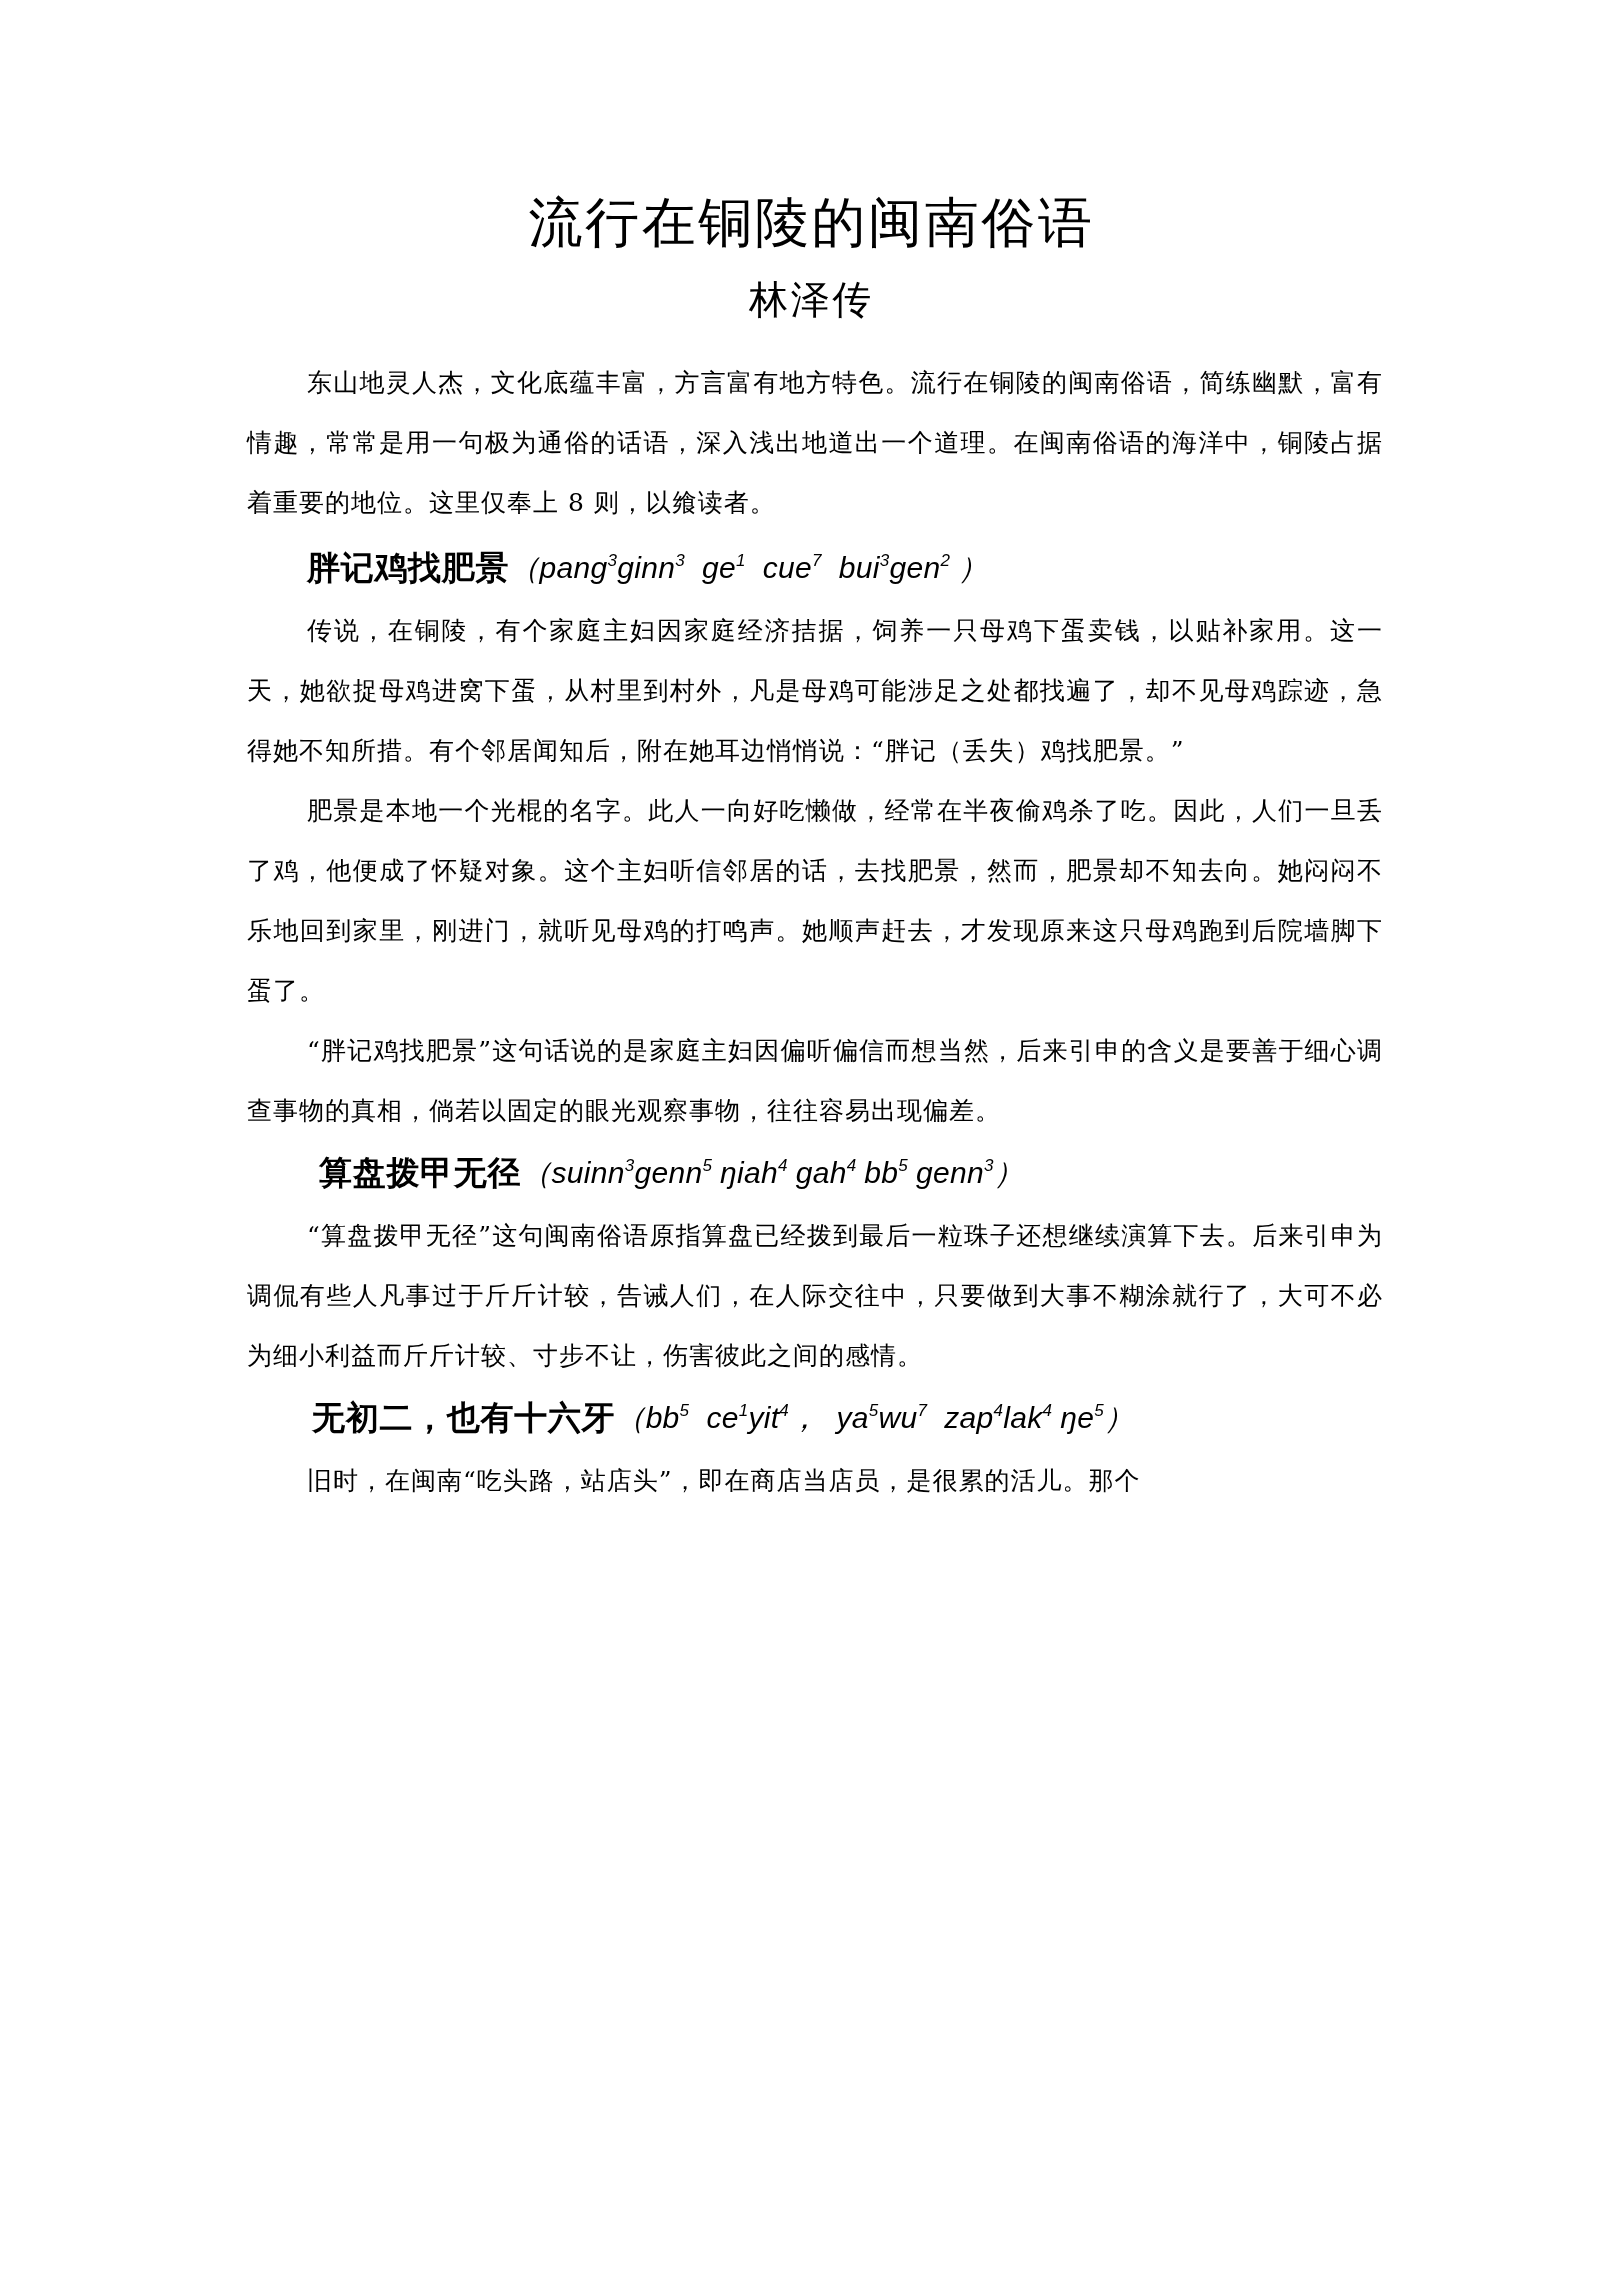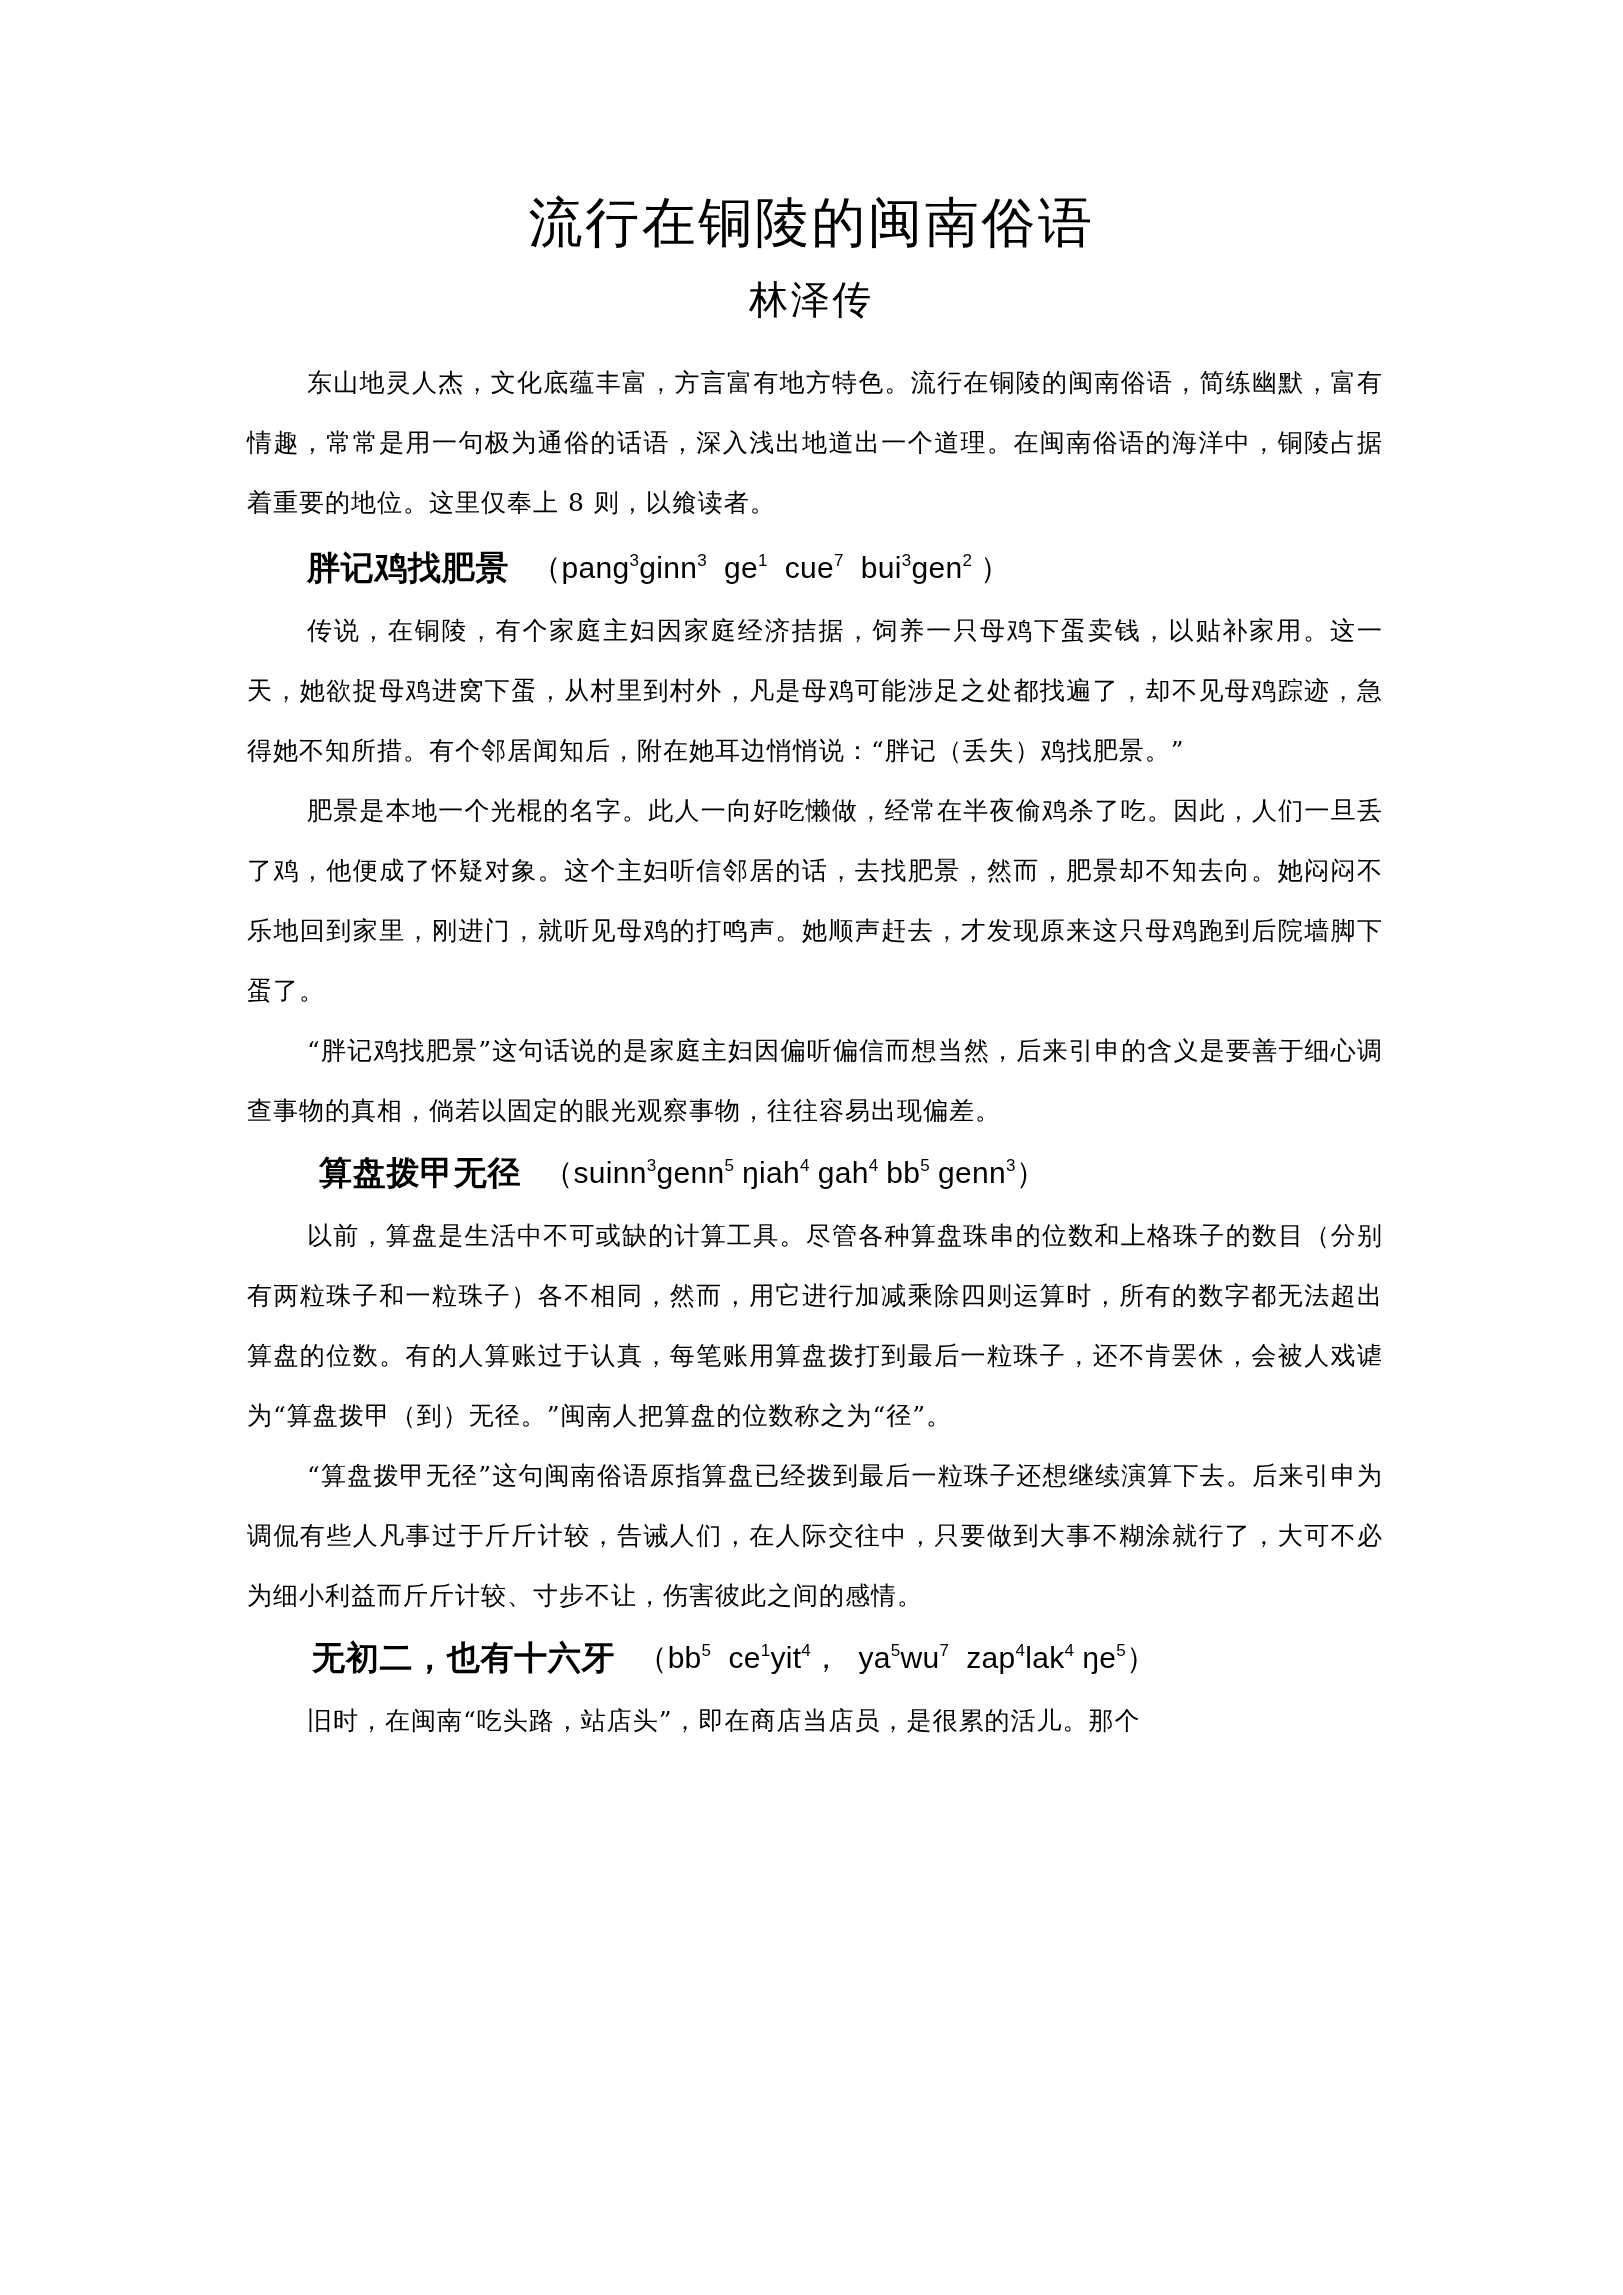--- a/index.html
+++ b/index.html
@@ -69,22 +69,22 @@
       text-align: center;
     }
     .heading .cn {
       font-family: "DejaVu Sans", "Liberation Sans", sans-serif;
       font-weight: bold;
       letter-spacing: 0.7px;
     }
     .heading .roman {
       font-family: "Liberation Sans", "DejaVu Sans", sans-serif;
       font-size: 30px;
-      margin-left: 22px;
       letter-spacing: 0.3px;
+      font-style: italic;
     }
     .heading .roman sup {
       font-size: 17px;
       vertical-align: 11.8px;
       line-height: 0;
     }
     .heading .paren {
       font-family: "DejaVu Serif", "Liberation Serif", serif;
       font-size: 30px;
     }
@@ -112,21 +112,20 @@
     <p class="para">传说，在铜陵，有个家庭主妇因家庭经济拮据，饲养一只母鸡下蛋卖钱，以贴补家用。这一天，她欲捉母鸡进窝下蛋，从村里到村外，凡是母鸡可能涉足之处都找遍了，却不见母鸡踪迹，急得她不知所措。有个邻居闻知后，附在她耳边悄悄说：“胖记（丢失）鸡找肥景。”</p>
     <p class="para">肥景是本地一个光棍的名字。此人一向好吃懒做，经常在半夜偷鸡杀了吃。因此，人们一旦丢了鸡，他便成了怀疑对象。这个主妇听信邻居的话，去找肥景，然而，肥景却不知去向。她闷闷不乐地回到家里，刚进门，就听见母鸡的打鸣声。她顺声赶去，才发现原来这只母鸡跑到后院墙脚下蛋了。</p>
     <p class="para">“胖记鸡找肥景”这句话说的是家庭主妇因偏听偏信而想当然，后来引申的含义是要善于细心调查事物的真相，倘若以固定的眼光观察事物，往往容易出现偏差。</p>
 
     <div class="heading" style="padding-left:72px;">
       <span class="cn">算盘拨甲无径</span>
       <span class="roman">
         <span class="paren">（</span><span>suinn</span><sup>3</sup><span>genn</span><sup>5</sup><span class="gap-sm"></span><span>ŋiah</span><sup>4</sup><span class="gap-sm"></span><span>gah</span><sup>4</sup><span class="gap-sm"></span><span>bb</span><sup>5</sup><span class="gap-sm"></span><span>genn</span><sup>3</sup><span class="paren">）</span>
       </span>
     </div>
-    <p class="para">以前，算盘是生活中不可或缺的计算工具。尽管各种算盘珠串的位数和上格珠子的数目（分别有两粒珠子和一粒珠子）各不相同，然而，用它进行加减乘除四则运算时，所有的数字都无法超出算盘的位数。有的人算账过于认真，每笔账用算盘拨打到最后一粒珠子，还不肯罢休，会被人戏谑为“算盘拨甲（到）无径。”闽南人把算盘的位数称之为“径”。</p>
     <p class="para">“算盘拨甲无径”这句闽南俗语原指算盘已经拨到最后一粒珠子还想继续演算下去。后来引申为调侃有些人凡事过于斤斤计较，告诫人们，在人际交往中，只要做到大事不糊涂就行了，大可不必为细小利益而斤斤计较、寸步不让，伤害彼此之间的感情。</p>
 
     <div class="heading" style="padding-left:65px;">
       <span class="cn">无初二，也有十六牙</span>
       <span class="roman">
         <span class="paren">（</span><span>bb</span><sup>5</sup><span class="gap"></span><span>ce</span><sup>1</sup><span>yit</span><sup>4</sup><span>，</span><span class="gap"></span><span>ya</span><sup>5</sup><span>wu</span><sup>7</sup><span class="gap"></span><span>zap</span><sup>4</sup><span>lak</span><sup>4</sup><span class="gap-sm"></span><span>ŋe</span><sup>5</sup><span class="paren">）</span>
       </span>
     </div>
     <p class="para">旧时，在闽南“吃头路，站店头”，即在商店当店员，是很累的活儿。那个</p>
 

